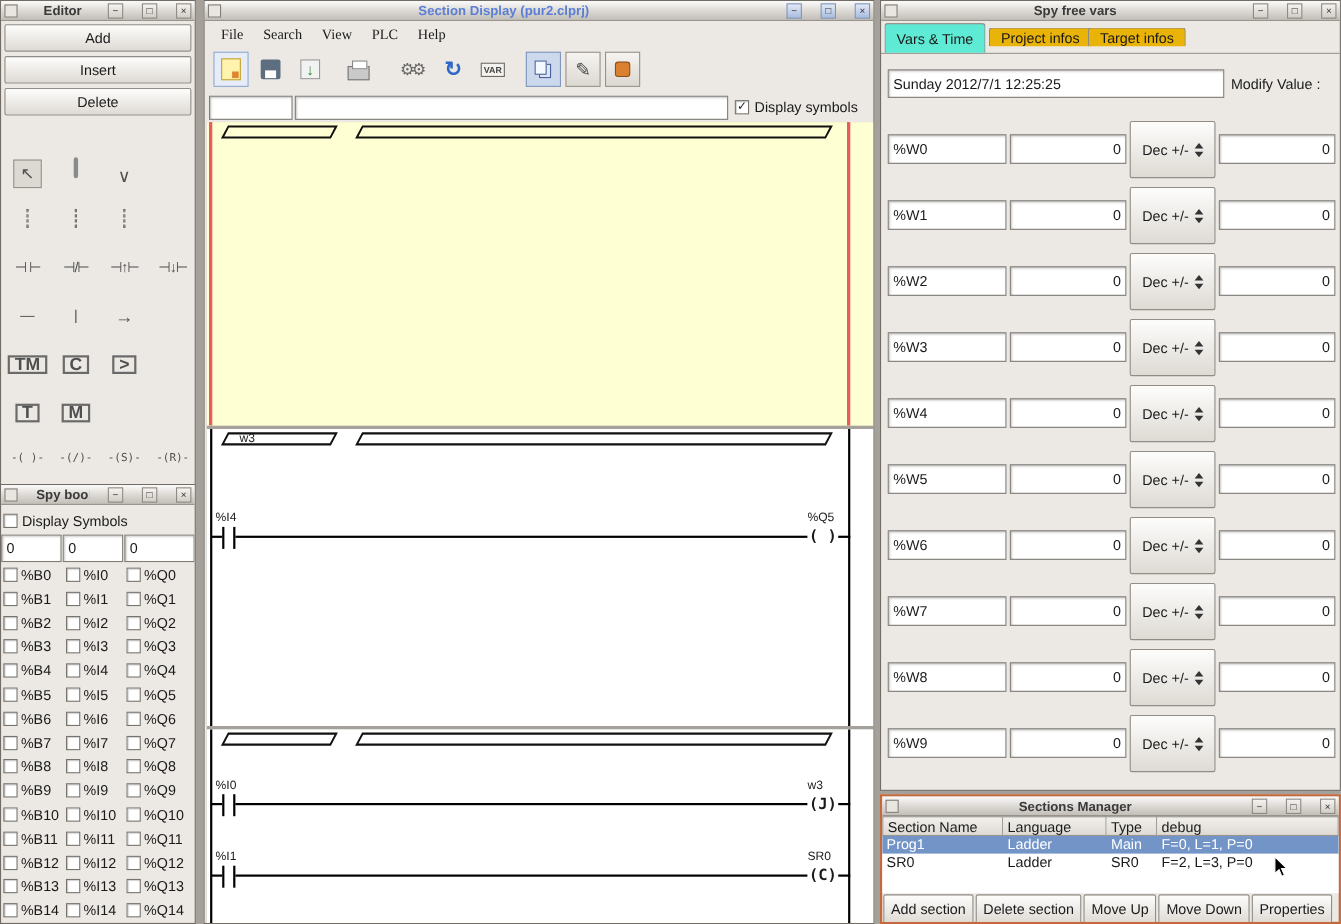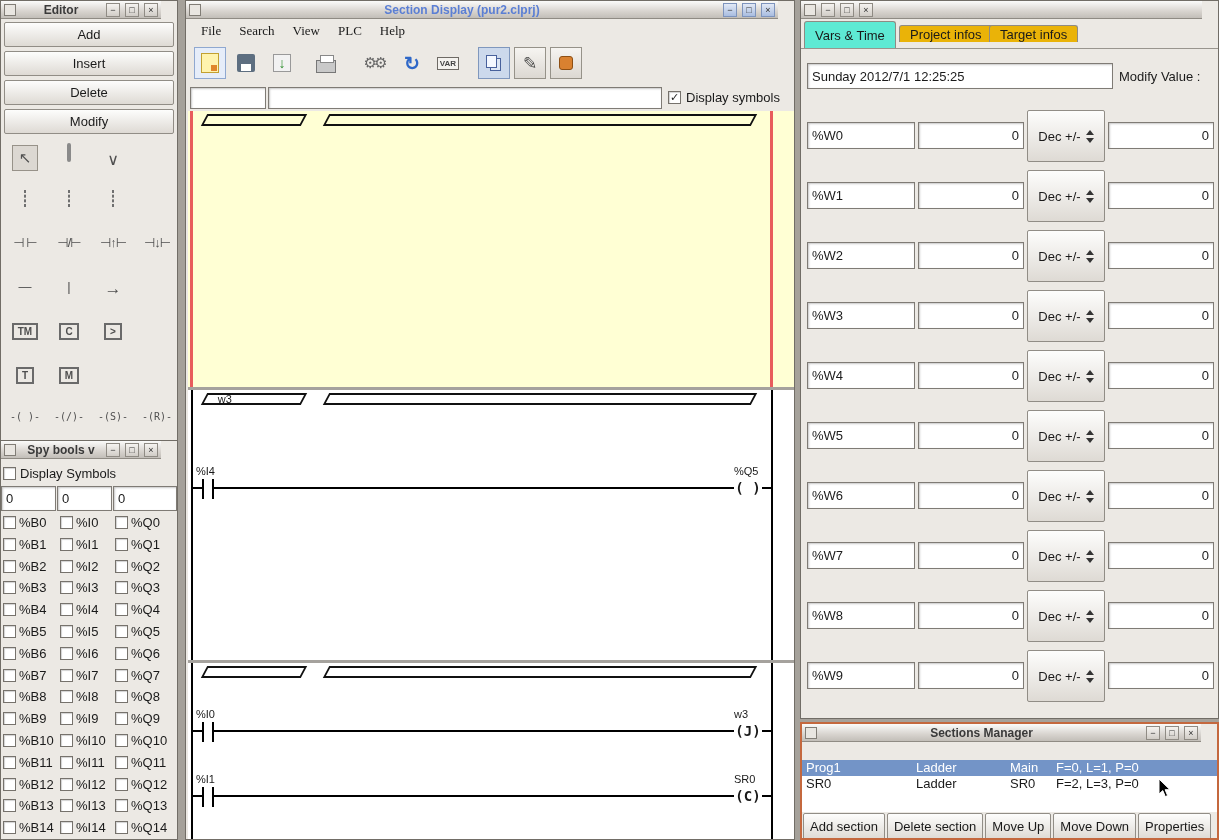--- a/index.html
+++ b/index.html
@@ -2,23 +2,23 @@
 <html><head>
 <meta charset="utf-8">
 <style>
   * { margin:0; padding:0; box-sizing:border-box; }
   html,body { width:1219px; height:840px; }
   body { position:relative; overflow:hidden; background:#a5a19a;
          font-family:"Liberation Sans",sans-serif; font-size:13px; color:#1a1a1a; }
 
   .window { position:absolute; background:#ece9e4; border:1px solid #716d66; overflow:hidden; }
 
-  .titlebar { position:absolute; left:0; top:0; right:16px; height:18px;
+  .titlebar { position:absolute; left:0; top:0; right:0; height:18px;
               background:linear-gradient(#fbfbfa,#d8d4cf 60%,#c2beb8);
-              border-bottom:1px solid #8f8b84; display:flex; align-items:center; padding:0 3px; gap:5px; }
+              border-bottom:1px solid #8f8b84; display:flex; align-items:center; padding:0 3px; gap:17px; }
   .titlebar .title { flex:1; text-align:center; font-weight:bold; font-size:12px; color:#3a3a3a;
                      white-space:nowrap; overflow:hidden; }
   .titlebar.active .title { color:#5b7fd4; }
   .winicon { width:12px; height:12px; border:1px solid #817d76; background:#e9e6e1; flex:0 0 auto; }
   .winbtn { width:14px; height:14px; border:1px solid #8f8b84; background:linear-gradient(#f5f3f0,#d1cdc7);
             font-size:9px; line-height:12px; text-align:center; flex:0 0 auto; color:#333; }
   .titlebar.active .winbtn { background:linear-gradient(#e2e9f6,#a9bde0); border-color:#7e94bd; }
 
   .btn { border:1px solid #918d86; background:linear-gradient(#fdfdfc,#dedad4); border-radius:2px;
          text-align:center; font-size:13px; display:flex; align-items:center; justify-content:center; }
@@ -33,21 +33,21 @@
   #editor { left:0; top:0; width:178px; height:441px; }
   #editor .edbtns { position:absolute; top:21px; left:3px; right:3px; }
   #editor .edbtns .btn { width:100%; height:25px; margin-bottom:4px; }
   .trow { position:absolute; left:0; width:178px; height:34px; }
   .tc { position:absolute; width:40px; text-align:center; color:#4f4f4f; font-size:13px; }
   .tc.x0{left:4px}.tc.x1{left:48px}.tc.x2{left:92px}.tc.x3{left:136px}
   .toolframe { width:26px; height:26px; margin:0 auto; border:1px solid #979289;
                background:#dcd8d2; display:flex; align-items:center; justify-content:center; font-size:15px; }
   .roundsq { width:18px; height:18px; margin:3px auto; border:2px solid #8a8a8a; border-radius:5px; }
   .dashbox { width:24px; height:14px; margin:2px auto; border:1px dashed #6f6f6f; }
-  .boxed { display:inline-block; border:2px solid #6a6a6a; padding:0 4px; font-size:10px;
+  .boxed { display:inline-block; border:2px solid #6a6a6a; padding:0 4px; font-size:16px;
            line-height:13px; color:#4f4f4f; font-weight:bold; }
   .coiltxt { font-family:"DejaVu Sans Mono",monospace; font-size:10px; }
   .contacttxt { font-size:13px; letter-spacing:-1px; }
 
   
   #spybools { left:0; top:440px; width:178px; height:400px; }
   #spybools .dsrow { position:absolute; top:25px; left:2px; display:flex; align-items:center; gap:4px; }
   #spybools .offs { position:absolute; top:45px; left:0; right:0; height:25px; }
   #spybools .offs .entry { position:absolute; height:25px; }
   #spybools .o0{left:0;width:55px}.o1{left:56px;width:55px}.o2{left:112px;width:64px}
@@ -163,21 +163,20 @@
     <span class="title">Editor</span>
     <span class="winbtn">−</span>
     <span class="winbtn">□</span>
     <span class="winbtn">×</span>
   </div>
   <div class="edbtns">
 
   <div class="btn">Add</div>
       <div class="btn">Insert</div>
       <div class="btn">Delete</div>
-      <div class="btn">Modify</div>
     </div>
 
   <div class="trow" style="top:144px;">
     <span class="tc x0">
         <span class="toolframe">↖</span>
       </span>
     <span class="tc x1"><span class="roundsq"></span></span>
     <span class="tc x2" style="font-size:16px;top:5px;">∨</span>
   </div>
   <div class="trow" style="top:190px;">
@@ -464,20 +463,21 @@
       <span class="contact" style="left:14px;top:124px"></span>
       <span class="llabel" style="left:546px;top:110px">SR0</span>
       <span class="coil" style="left:546px;top:123px">(C)</span>
     </div>
   </div>
 </div>
 
 <div class="window" id="spyfree">
   <div class="titlebar">
     <span class="winicon"></span>
+    <span class="title">Spy free vars</span>
     <span class="winbtn">−</span>
     <span class="winbtn">□</span>
     <span class="winbtn">×</span>
   </div>
   <div class="tabstrip">
     <div class="tab active" style="left:3px">Vars &amp; Time</div>
     <div class="tab inactive" style="left:98px">Project infos</div>
     <div class="tab inactive" style="left:188px">Target infos</div>
   </div>
   <div class="tabsep"></div>
@@ -618,20 +618,27 @@
 </div>
 
 <div class="window" id="secmgr">
   <div class="titlebar">
     <span class="winicon"></span>
     <span class="title">Sections Manager</span>
     <span class="winbtn">−</span>
     <span class="winbtn">□</span>
     <span class="winbtn">×</span>
   </div>
+  <div class="smhead">
+
+  <div>Section Name</div>
+      <div>Language</div>
+      <div>Type</div>
+      <div>debug</div>
+    </div>
   <div class="smlist">
     <div class="smrow selected">
       <span>Prog1</span>
       <span>Ladder</span>
       <span>Main</span>
       <span>F=0, L=1, P=0</span>
     </div>
     <div class="smrow">
       <span>SR0</span>
       <span>Ladder</span>

